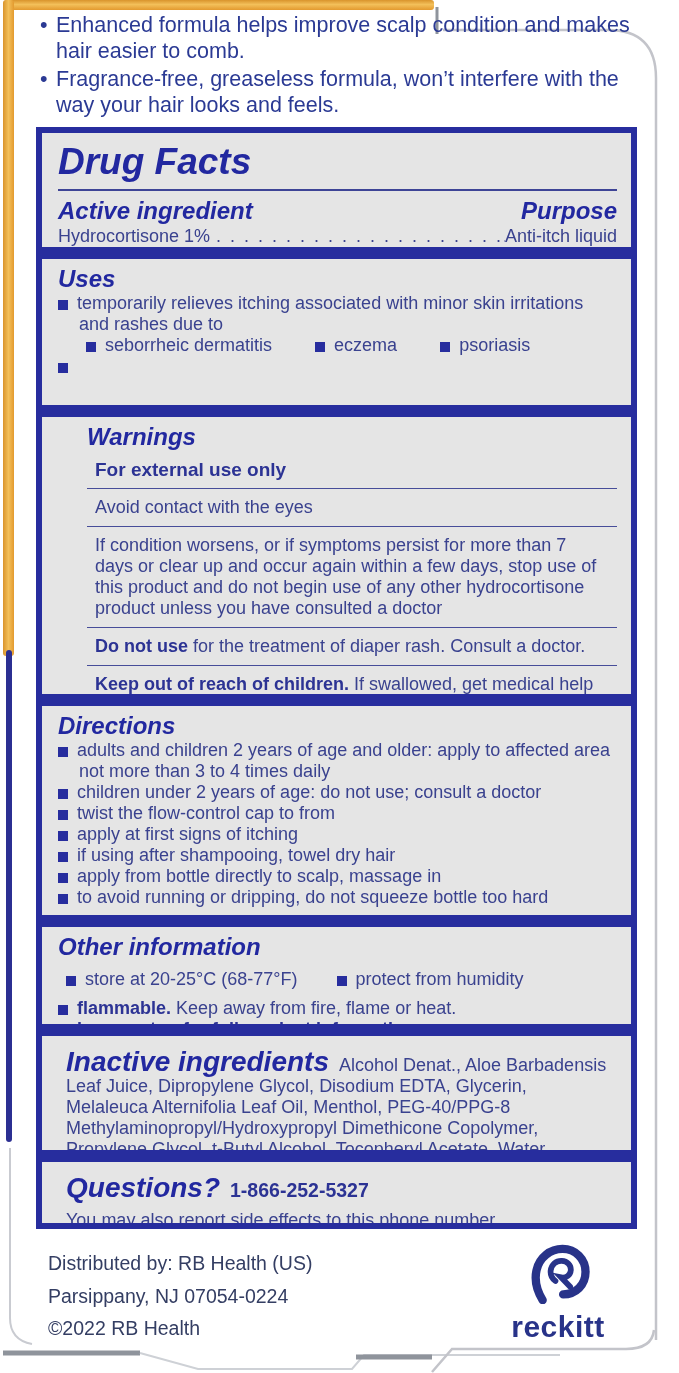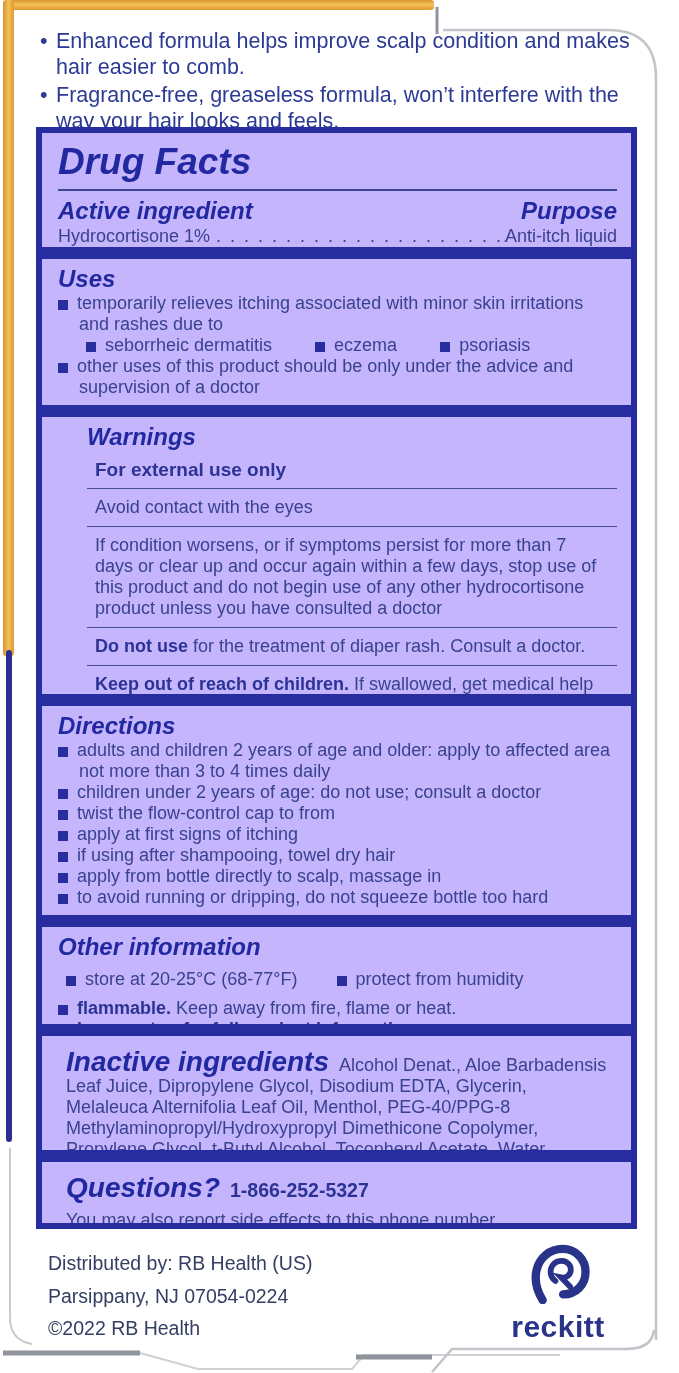--- a/index.html
+++ b/index.html
@@ -5,29 +5,29 @@
   html,body{margin:0;padding:0;}
   body{
     width:679px;height:1373px;position:relative;background:#ffffff;
     font-family:"Liberation Sans", sans-serif;
     -webkit-font-smoothing:antialiased;overflow:hidden;
   }
   
   .edges{position:absolute;left:0;top:0;width:679px;height:1373px;z-index:0;}
   
   .top-bullets{
-    position:absolute;left:40px;top:28px;width:595px;z-index:2;
+    position:absolute;left:40px;top:12px;width:595px;z-index:2;
     color:#2b3a94;font-size:21.5px;line-height:26px;font-weight:500;
   }
   .top-bullets .tb{padding-left:16px;text-indent:-16px;margin:0 0 2px 0;}
   .top-bullets .dot{display:inline-block;width:16px;text-indent:0;}
   
   .df{position:absolute;left:36px;top:127px;width:601px;z-index:2;}
   .sec{
-    box-sizing:border-box;width:601px;background:#c4b5fd;
+    box-sizing:border-box;width:601px;background:#e5e5e5;
     border:6px solid #272d9e;padding:6px 14px 6px 16px;overflow:hidden;
     color:#3a428f;font-size:18px;line-height:21px;
   }
   .sec + .sec{margin-top:0;}
   .h1{font-style:italic;font-weight:bold;color:#2228a0;font-size:37px;line-height:42px;margin:0;}
   .h2{font-style:italic;font-weight:bold;color:#2228a0;font-size:24px;line-height:28px;margin:0;}
   .rule{border:none;border-top:2px solid #3e4496;margin:6px 0;}
   .rule-thin{border:none;border-top:1.8px solid #474d99;margin:7px 0;}
   p{margin:8px;}
   .b{font-weight:bold;color:#2c3394;}
@@ -112,21 +112,21 @@
   </div>
 
   <div class="sec sec-uses">
     <h2 class="h2">Uses</h2>
     <p class="bullet"><span class="sq"></span><span>temporarily relieves itching associated with minor skin irritations and rashes due to</span></p>
     <p class="subrow">
       <span class="sub-item"><span class="sq"></span><span>seborrheic dermatitis</span></span>
       <span class="sub-item"><span class="sq"></span><span>eczema</span></span>
       <span class="sub-item"><span class="sq"></span><span>psoriasis</span></span>
     </p>
-    <p class="bullet"><span class="sq"></span><span>other uses of this product should be only under the advice and supervision of a doctor</span></p>
+    <p class="bullet"><span class="sq"></span></p>
   </div>
 
   <div class="sec sec-warnings">
     <h2 class="h2">Warnings</h2>
     <p class="b" style="font-size:19px;">For external use only</p>
     <hr class="rule-thin">
     <p>Avoid contact with the eyes</p>
     <hr class="rule-thin">
     <p>If condition worsens, or if symptoms persist for more than 7 days or clear up and occur again within a few days, stop use of this product and do not begin use of any other hydrocortisone product unless you have consulted a doctor</p>
     <hr class="rule-thin">

